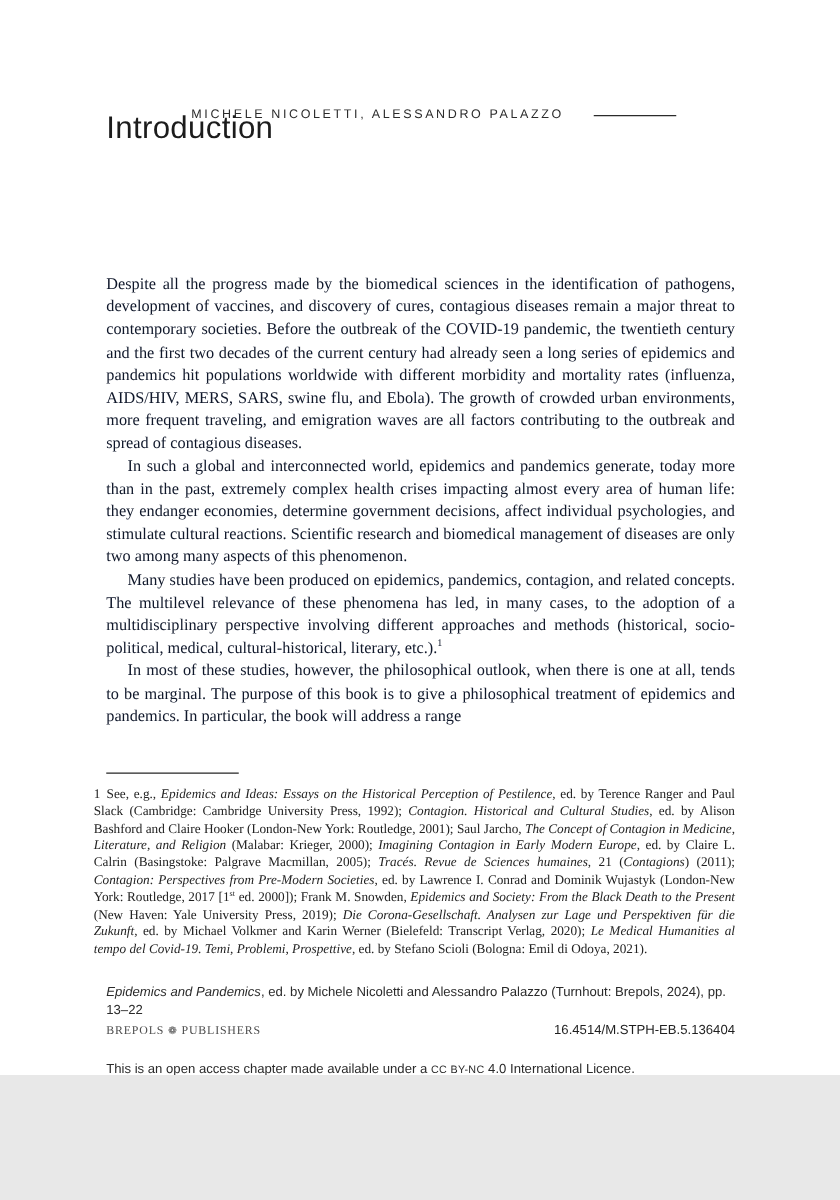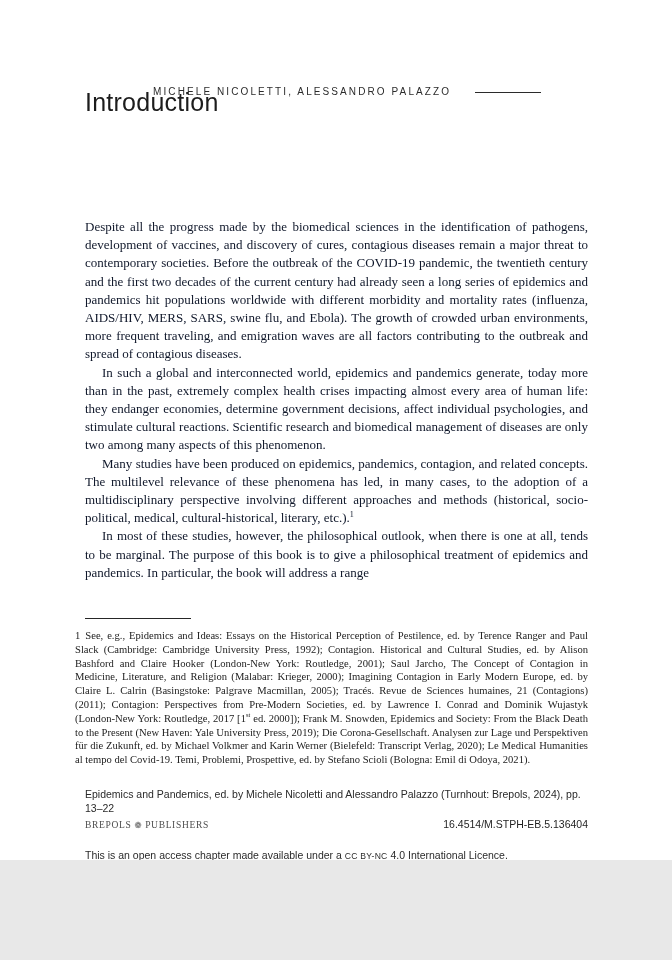--- a/index.html
+++ b/index.html
@@ -40,21 +40,21 @@
   
   .body-text {
     position:absolute; top:218px; left:85px; width:503px;
     font-family:"Liberation Serif", serif;
     font-size:13px; line-height:18.2px;
     text-align:justify; color:#0f172a;
   }
   .body-text p { margin:0; }
   .body-text p.indent { text-indent:17px; }
   sup { font-size:0.62em; vertical-align:super; line-height:0; }
-  .it { }
+  .it { font-style:italic; }
   .sc { font-size:0.82em; letter-spacing:0.03em; }
 
   
   .footnote-sep {
     position:absolute; top:618px; left:85px; width:106px;
     border-top:1.2px solid #262626;
   }
   .footnote {
     position:absolute; top:629px; left:75px; width:513px;
     font-family:"Liberation Serif", serif;

